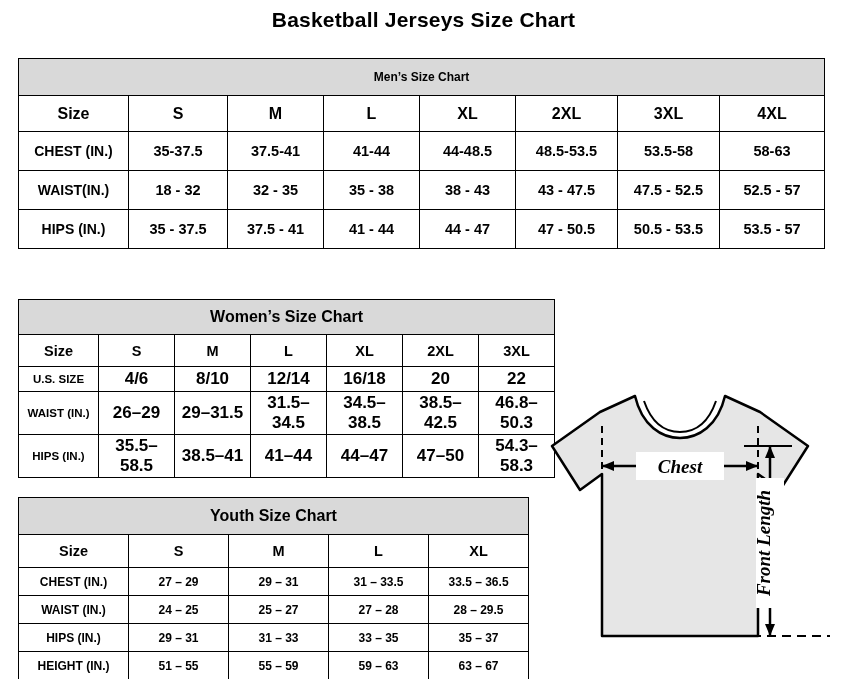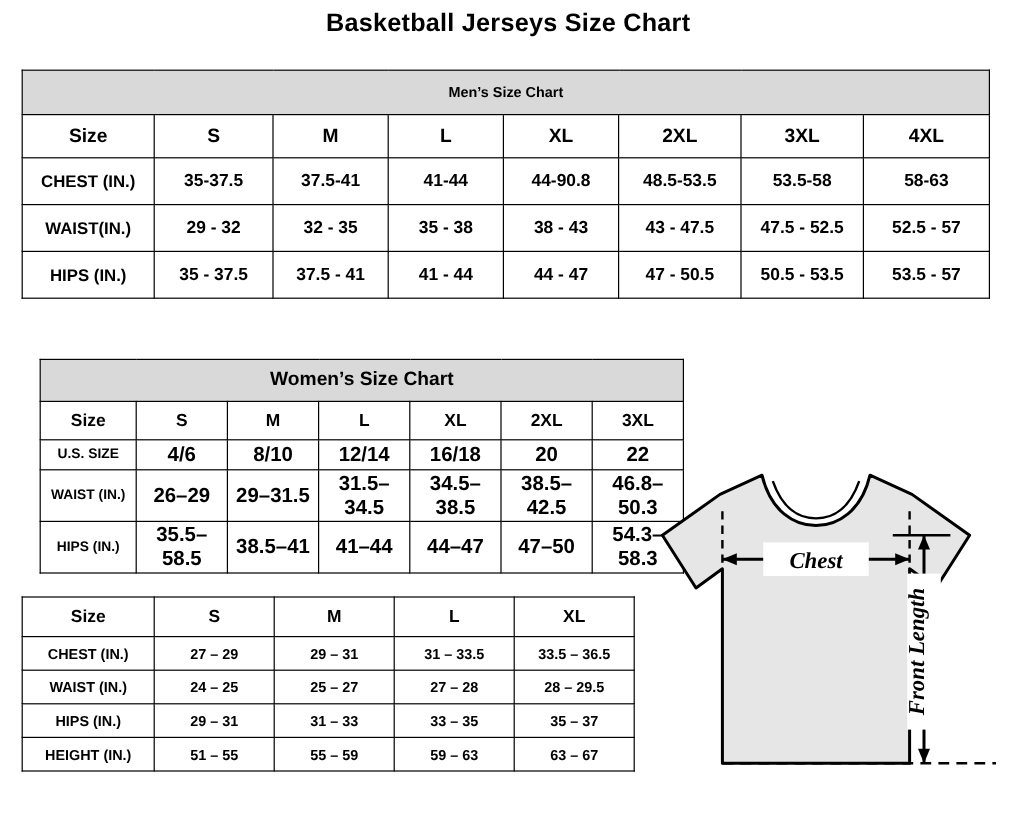--- a/index.html
+++ b/index.html
@@ -63,21 +63,21 @@
     font-size: 14.5px;
     height: 36px;
   }
   #mens-table .rowlabel {
     font-size: 14px;
   }
 
   
   #womens-table {
     position: absolute;
-    left: 33px;
+    left: 18px;
     top: 299px;
     width: 536px;
   }
   #womens-table .chart-caption {
     font-size: 16px;
     height: 32px;
   }
   #womens-table .hdr-row td {
     font-size: 14.5px;
     height: 29px;
@@ -160,28 +160,28 @@
       <td>XL</td>
       <td>2XL</td>
       <td>3XL</td>
       <td>4XL</td>
     </tr>
     <tr>
       <td class="rowlabel">CHEST (IN.)</td>
       <td>35-37.5</td>
       <td>37.5-41</td>
       <td>41-44</td>
-      <td>44-90.8</td>
+      <td>44-48.5</td>
       <td>48.5-53.5</td>
       <td>53.5-58</td>
       <td>58-63</td>
     </tr>
     <tr>
       <td class="rowlabel">WAIST(IN.)</td>
-      <td>29 - 32</td>
+      <td>18 - 32</td>
       <td>32 - 35</td>
       <td>35 - 38</td>
       <td>38 - 43</td>
       <td>43 - 47.5</td>
       <td>47.5 - 52.5</td>
       <td>52.5 - 57</td>
     </tr>
     <tr>
       <td class="rowlabel">HIPS (IN.)</td>
       <td>35 - 37.5</td>
@@ -250,20 +250,23 @@
 
 <table id="youth-table">
   <colgroup>
     <col style="width:110px">
       <col style="width:100px">
       <col style="width:100px">
     <col style="width:100px">
       <col style="width:100px">
   </colgroup>
   <tbody>
+    <tr>
+      <td class="chart-caption" colspan="5">Youth Size Chart</td>
+    </tr>
     <tr class="hdr-row">
       <td>Size</td>
       <td>S</td>
       <td>M</td>
       <td>L</td>
       <td>XL</td>
     </tr>
     <tr>
       <td class="rowlabel">CHEST (IN.)</td>
       <td>27 – 29</td>

